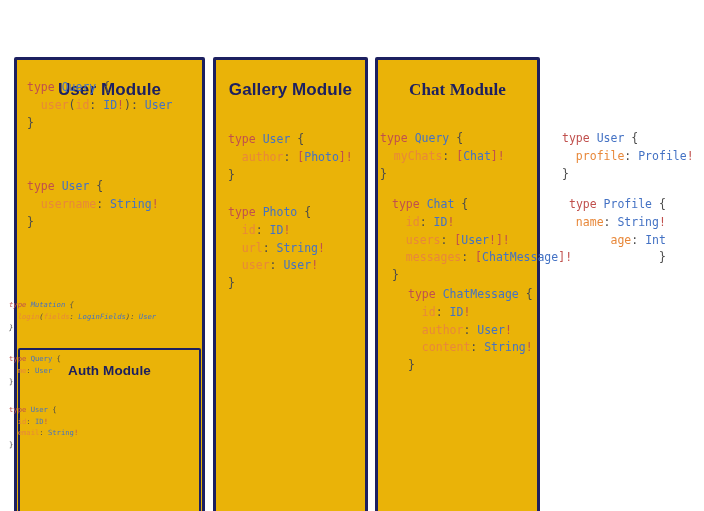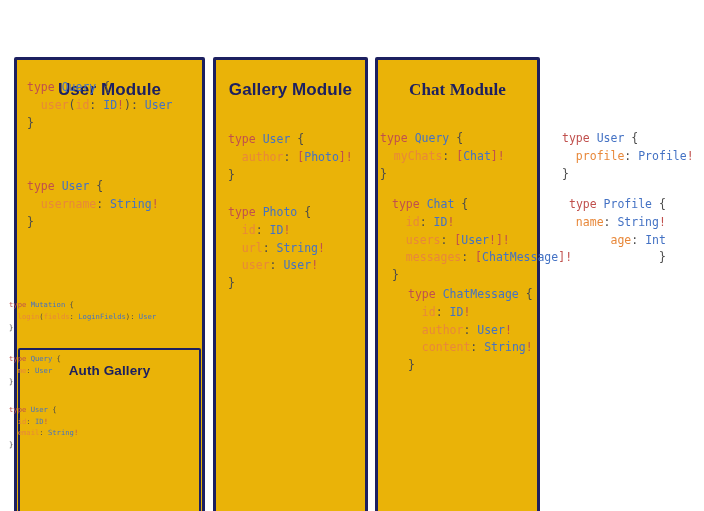--- a/index.html
+++ b/index.html
@@ -73,41 +73,41 @@
   
   .k  { color: #c0504d; }   
   .tn { color: #4472c4; }   
   .f  { color: #e8883a; }   
   .p  { color: #4b4b4b; }   
   .b  { color: #c0504d; }   
 
   
   #code-user-1    { left: 27px;  top: 79px;  }
   #code-user-2    { left: 27px;  top: 178px; }
-  #code-auth-1    { left: 9px;   top: 299px; }
+  #code-auth-1    { left: 9px;   top: 299px; font-style: italic; }
   #code-auth-2    { left: 9px;   top: 353px; }
   #code-auth-3    { left: 9px;   top: 404px; }
   #code-gallery-1 { left: 228px; top: 131px; }
   #code-gallery-2 { left: 228px; top: 204px; }
   #code-chat-1    { left: 380px; top: 130px; }
   #code-chat-2    { left: 392px; top: 196px; }
   #code-chat-3    { left: 380px; top: 286px; margin-left: 28px; }
   #code-profile-1 { left: 562px; top: 130px; }
   #code-profile-2 { left: 562px; top: 196px; text-align: right; }
 </style>
 </head>
 <body>
 
 <div id="board">
 
   <div class="panel" id="panel-user">
     <div class="panel-title t-user">User Module</div>
 
     <div class="panel" id="panel-auth">
-      <div class="panel-title t-auth">Auth Gallery</div>
+      <div class="panel-title t-auth">Auth Module</div>
     </div>
   </div>
 
   <div class="code big" id="code-user-1"><div><span class="k">type </span><span class="tn">Query</span><span class="p"> {</span></div><div><span class="p">  </span><span class="f">user</span><span class="p">(</span><span class="f">id</span><span class="p">: </span><span class="tn">ID</span><span class="b">!</span><span class="p">): </span><span class="tn">User</span></div><div><span class="p">}</span></div></div>
   <div class="code big" id="code-user-2"><div><span class="k">type </span><span class="tn">User</span><span class="p"> {</span></div><div><span class="p">  </span><span class="f">username</span><span class="p">: </span><span class="tn">String</span><span class="b">!</span></div><div><span class="p">}</span></div></div>
 
   <div class="code small" id="code-auth-1"><div><span class="k">type </span><span class="tn">Mutation</span><span class="p"> {</span></div><div><span class="p">  </span><span class="f">login</span><span class="p">(</span><span class="f">fields</span><span class="p">: </span><span class="tn">LoginFields</span><span class="p">): </span><span class="tn">User</span></div><div><span class="p">}</span></div></div>
   <div class="code small" id="code-auth-2"><div><span class="k">type </span><span class="tn">Query</span><span class="p"> {</span></div><div><span class="p">  </span><span class="f">me</span><span class="p">: </span><span class="tn">User</span></div><div><span class="p">}</span></div></div>
   <div class="code small" id="code-auth-3"><div><span class="k">type </span><span class="tn">User</span><span class="p"> {</span></div><div><span class="p">  </span><span class="f">id</span><span class="p">: </span><span class="tn">ID</span><span class="b">!</span></div><div><span class="p">  </span><span class="f">email</span><span class="p">: </span><span class="tn">String</span><span class="b">!</span></div><div><span class="p">}</span></div></div>
 

